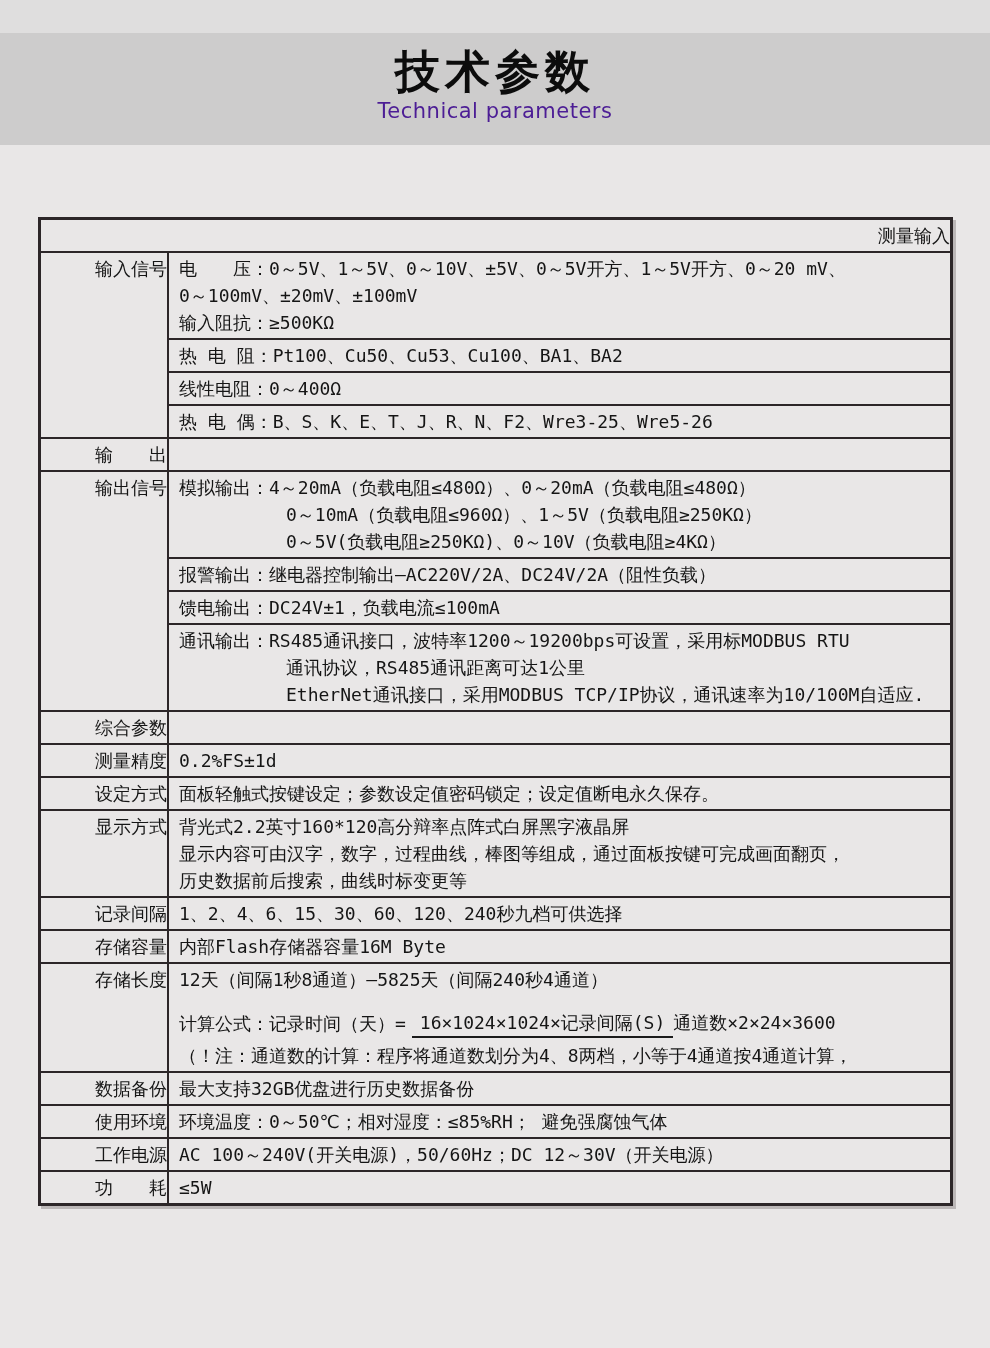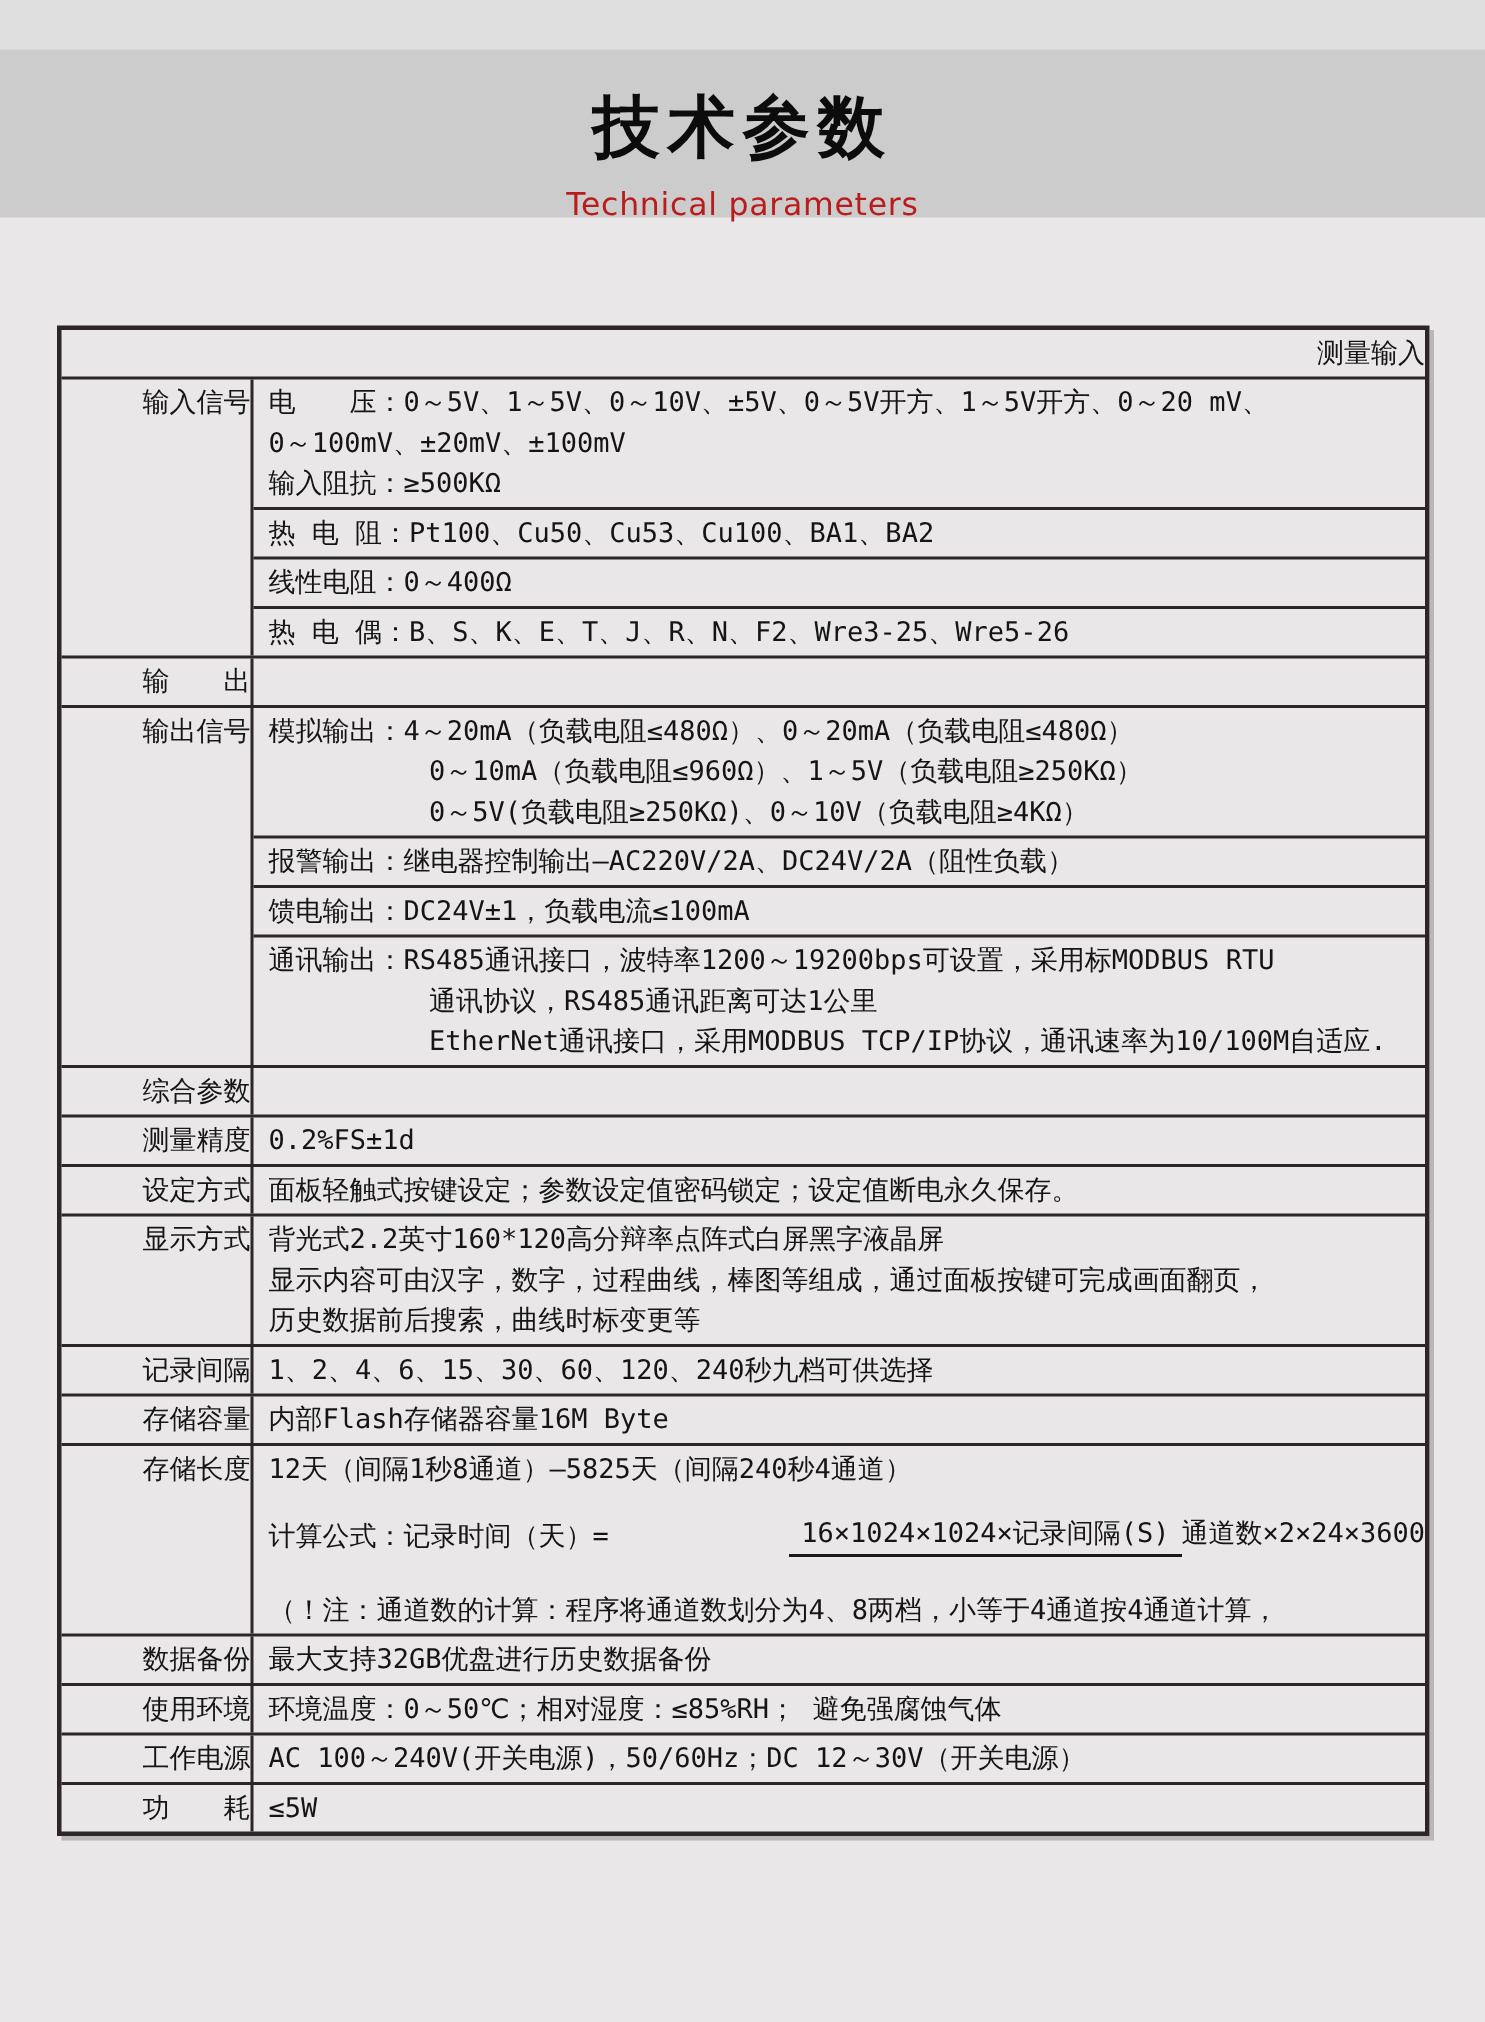--- a/index.html
+++ b/index.html
@@ -17,26 +17,26 @@
     color:var(--ink);
     font-family:"DejaVu Sans Mono","DejaVu Sans",sans-serif;
   }
   
   .strip{height:33px;background:var(--strip);}
   .band{
     height:112px;background:var(--band);
     text-align:center;padding-top:13px;
   }
   .band h1{
-    margin:13px;font-size:45px;line-height:52px;font-weight:700;
+    margin:0;font-size:45px;line-height:52px;font-weight:700;
     letter-spacing:5px;color:#0c0c0c;
     font-family:"DejaVu Sans","Liberation Sans",sans-serif;
   }
   .band .sub-en{
-    font-size:21px;line-height:24px;color:#b91c1c;margin-top:1px;
+    font-size:21px;line-height:24px;color:#4c1d95;margin-top:1px;
     letter-spacing:0.5px;
     font-family:"DejaVu Sans","Liberation Sans",sans-serif;
   }
   
   .spec{
     width:915px;margin:72px 0 0 38px;
     border:3px solid var(--bd);
     box-shadow:3px 3px 0 rgba(130,124,124,0.45);
     background:transparent;
     font-size:18px;
@@ -55,23 +55,22 @@
   .sub{border-top:2px solid var(--bd);padding:2px 0;}
   .sub:first-child{border-top:none;}
   .ln{
     line-height:27px;padding-left:10px;
     white-space:nowrap;
   }
   .ln.indent{padding-left:117px;}
   
   .formula{
     display:flex;align-items:center;
-    padding-left:10px;margin:16px 0 22px 0;
+    padding-left:10px;margin:16px 0 4px 0;
     white-space:nowrap;
-    justify-content:space-between;
   }
   .frac{display:inline-flex;flex-direction:row;text-align:center;margin-left:6px;}
   .frac .num{line-height:27px;padding:0 8px;border-bottom:2px solid #1a1a1a;}
   .frac .den{line-height:27px;}
 </style>
 </head>
 <body>
 
 <header>
   <div class="strip"></div>

